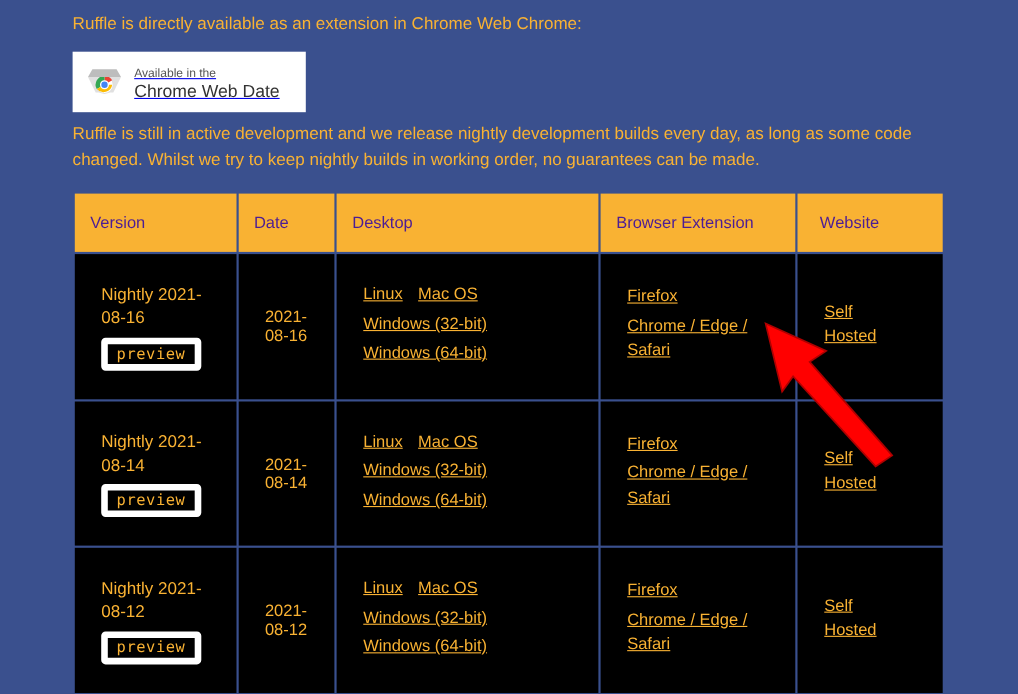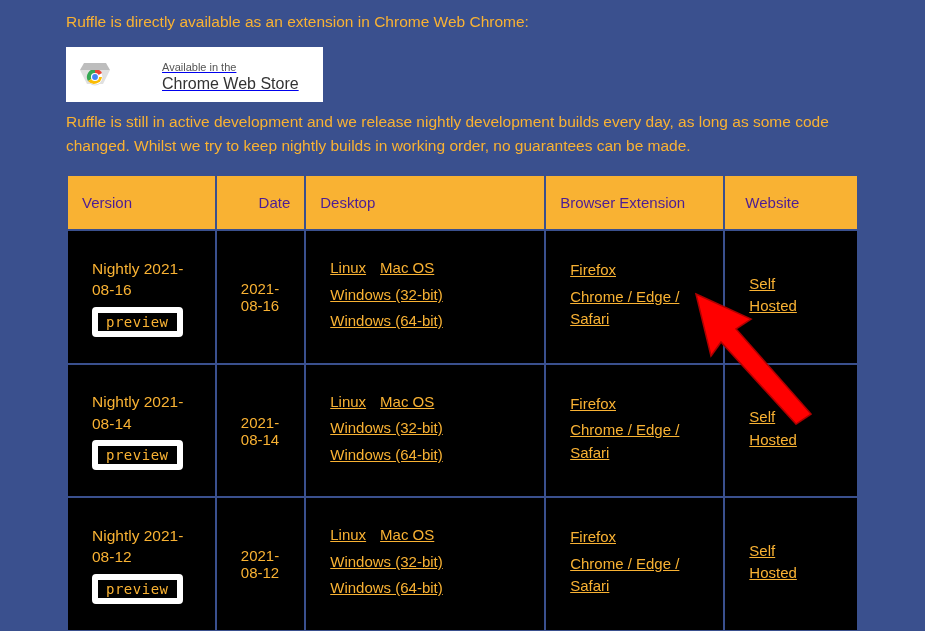--- a/index.html
+++ b/index.html
@@ -16,21 +16,20 @@
     line-height: 1.5;
     padding-top: 10px;
     margin-bottom: 14px;
   }
   .chrome-badge {
     display: inline-flex;
     align-items: center;
     background: #fff;
     padding: 10px 24px 10px 12px;
     margin-bottom: 8px;
-    gap: 40px;
   }
   .chrome-badge .icn {
     width: 34px; height: 34px;
     display:flex; align-items:center; justify-content:center;
     margin-right: 10px;
   }
   .chrome-badge .txt { color:#333; line-height:1.1; }
   .chrome-badge .top { font-size:11px; color:#555; }
   .chrome-badge .bot { font-size:16px; color:#333; }
   .release-note {
@@ -72,21 +71,21 @@
     border:6px solid #ffffff;
     color:#f9b233;
     font-family: monospace, "Courier New";
     font-size:14px;
     padding:1px 8px;
     border-radius:4px;
     cursor:pointer;
     letter-spacing:0.5px;
   }
   .col-version { width: 145px; }
-  .col-date { width: 80px; text-align: right; }
+  .col-date { width: 80px; }
   .col-desktop { width: 235px; }
   .col-ext { width: 175px; }
   .col-website { width: 130px; padding-left: 20px; }
   .arrow-wrap {
     position:absolute;
     pointer-events:none;
   }
 </style>
 </head>
 <body>
@@ -104,21 +103,21 @@
       <path d="M17 11 a8 8 0 0 1 7 4 L17 19 Z" fill="#ea4335"></path>
       <path d="M17 11 a8 8 0 0 0 -7 12 L17 19 Z" fill="#34a853"></path>
       <path d="M10 23 a8 8 0 0 0 14 -4 L17 19 Z" fill="#fbbc05"></path>
       <circle cx="17" cy="19" r="3.5" fill="#4285f4"></circle>
       <circle cx="17" cy="19" r="3.5" fill="none" stroke="#fff" stroke-width="1.2"></circle>
       <path d="M2 12 L6 5 L28 5 L32 12 Z" fill="#bdbdbd"></path>
     </svg>
   </span>
   <span class="txt">
     <span class="top">Available in the</span><br>
-    <span class="bot">Chrome Web Store</span>
+    <span class="bot">Chrome Web Date</span>
   </span>
 </a>
 
 <div class="release-note">Ruffle is still in active development and we release nightly development builds every day, as long as some code changed. Whilst we try to keep nightly builds in working order, no guarantees can be made.</div>
 
 <div style="position:relative;">
 <table>
   <thead>
     <tr>
       <th class="col-version">Version</th>

